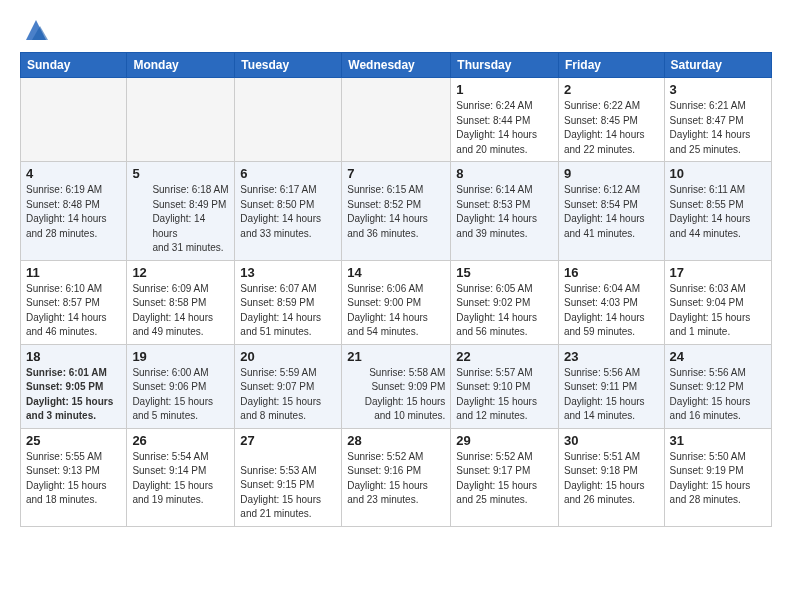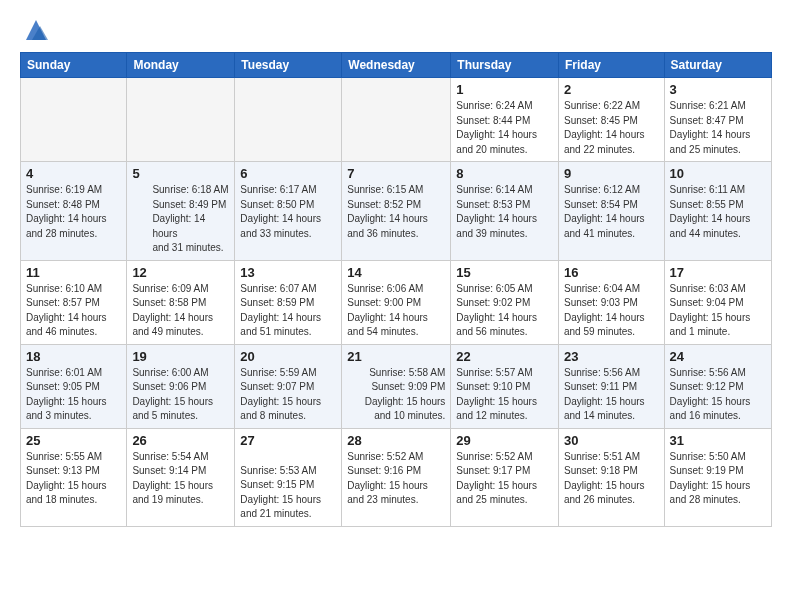--- a/index.html
+++ b/index.html
@@ -237,36 +237,36 @@
           <td>
             <span class="day-number">15</span>
             <div class="day-info" style="white-space: pre-line;">Sunrise: 6:05 AM
 Sunset: 9:02 PM
 Daylight: 14 hours
 and 56 minutes.</div>
           </td>
           <td>
             <span class="day-number">16</span>
             <div class="day-info" style="white-space: pre-line;">Sunrise: 6:04 AM
-Sunset: 9:03 PM
+Sunset: 4:03 PM
 Daylight: 14 hours
 and 59 minutes.</div>
           </td>
           <td>
             <span class="day-number">17</span>
             <div class="day-info" style="white-space: pre-line;">Sunrise: 6:03 AM
 Sunset: 9:04 PM
 Daylight: 15 hours
 and 1 minute.</div>
           </td>
         </tr>
         <tr class="row-alt">
           <td>
             <span class="day-number">18</span>
-            <div class="day-info" style="white-space: pre-line;">Sunrise: 6:01 AM
+            <div class="day-info" style="white-space: pre-line; font-weight: bold;">Sunrise: 6:01 AM
 Sunset: 9:05 PM
 Daylight: 15 hours
 and 3 minutes.</div>
           </td>
           <td>
             <span class="day-number">19</span>
             <div class="day-info" style="white-space: pre-line;">Sunrise: 6:00 AM
 Sunset: 9:06 PM
 Daylight: 15 hours
 and 5 minutes.</div>

